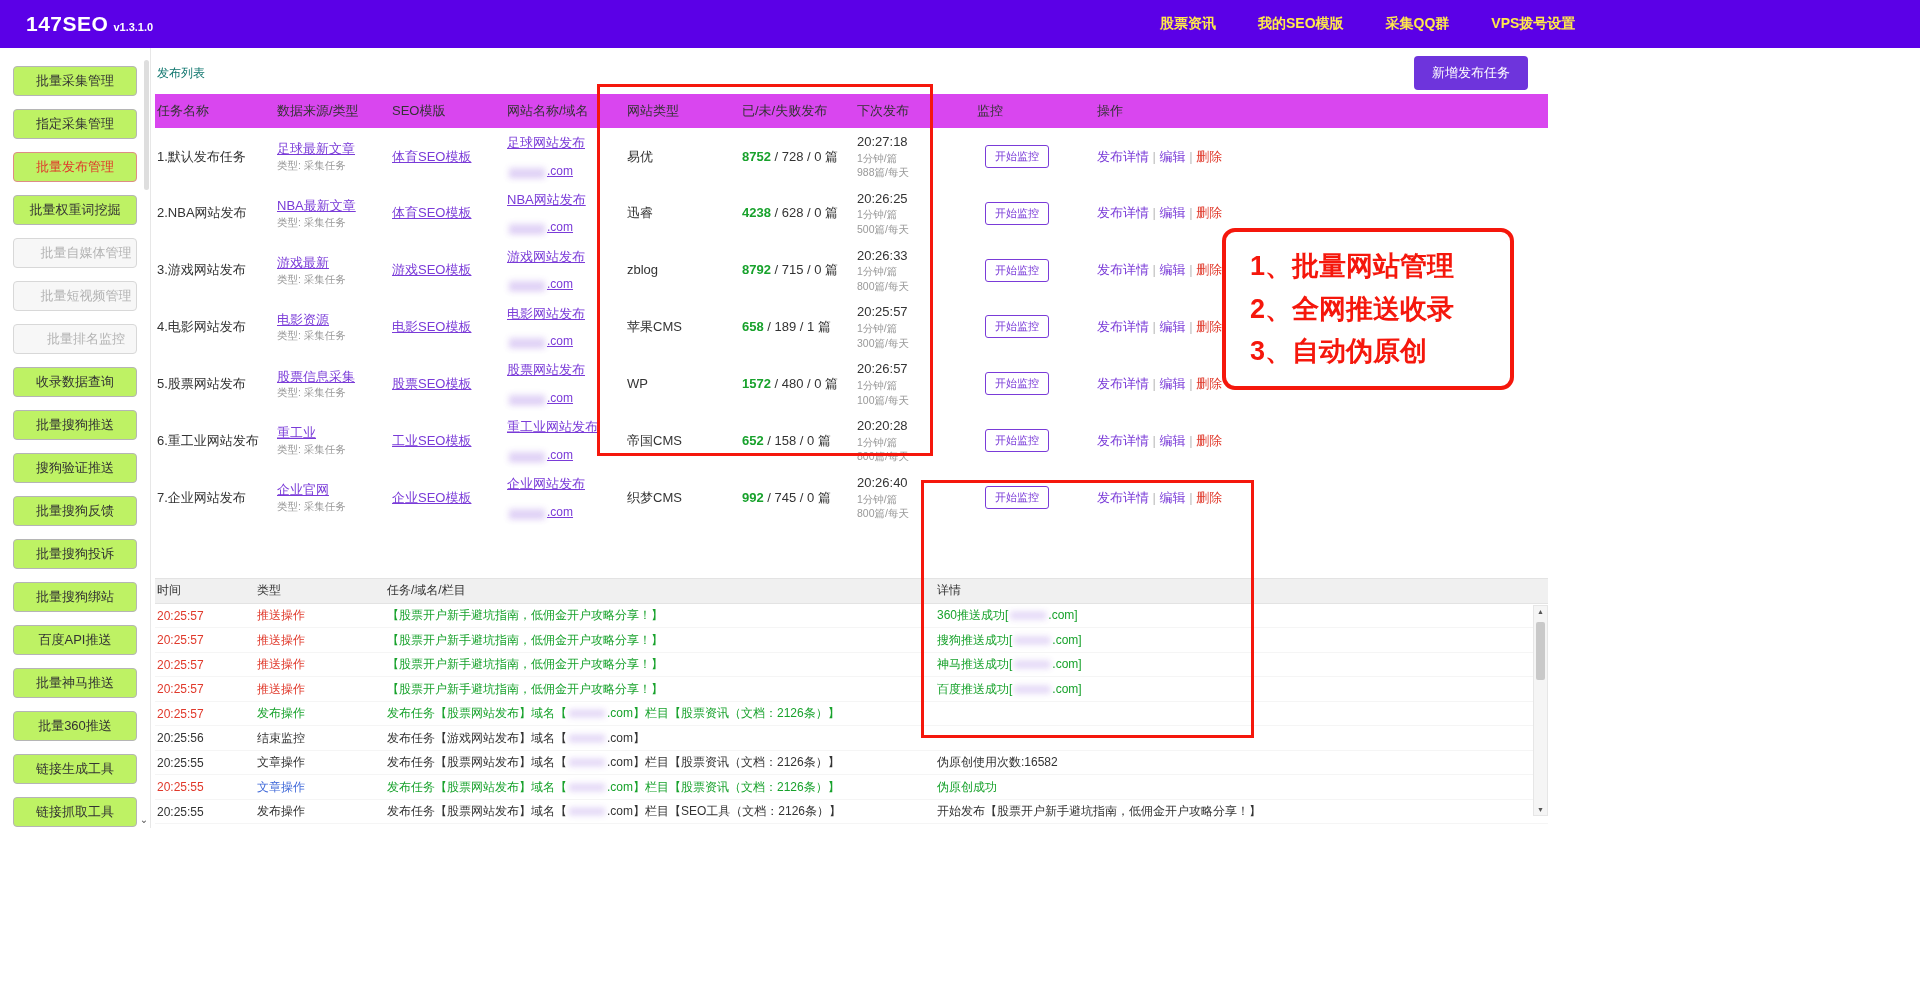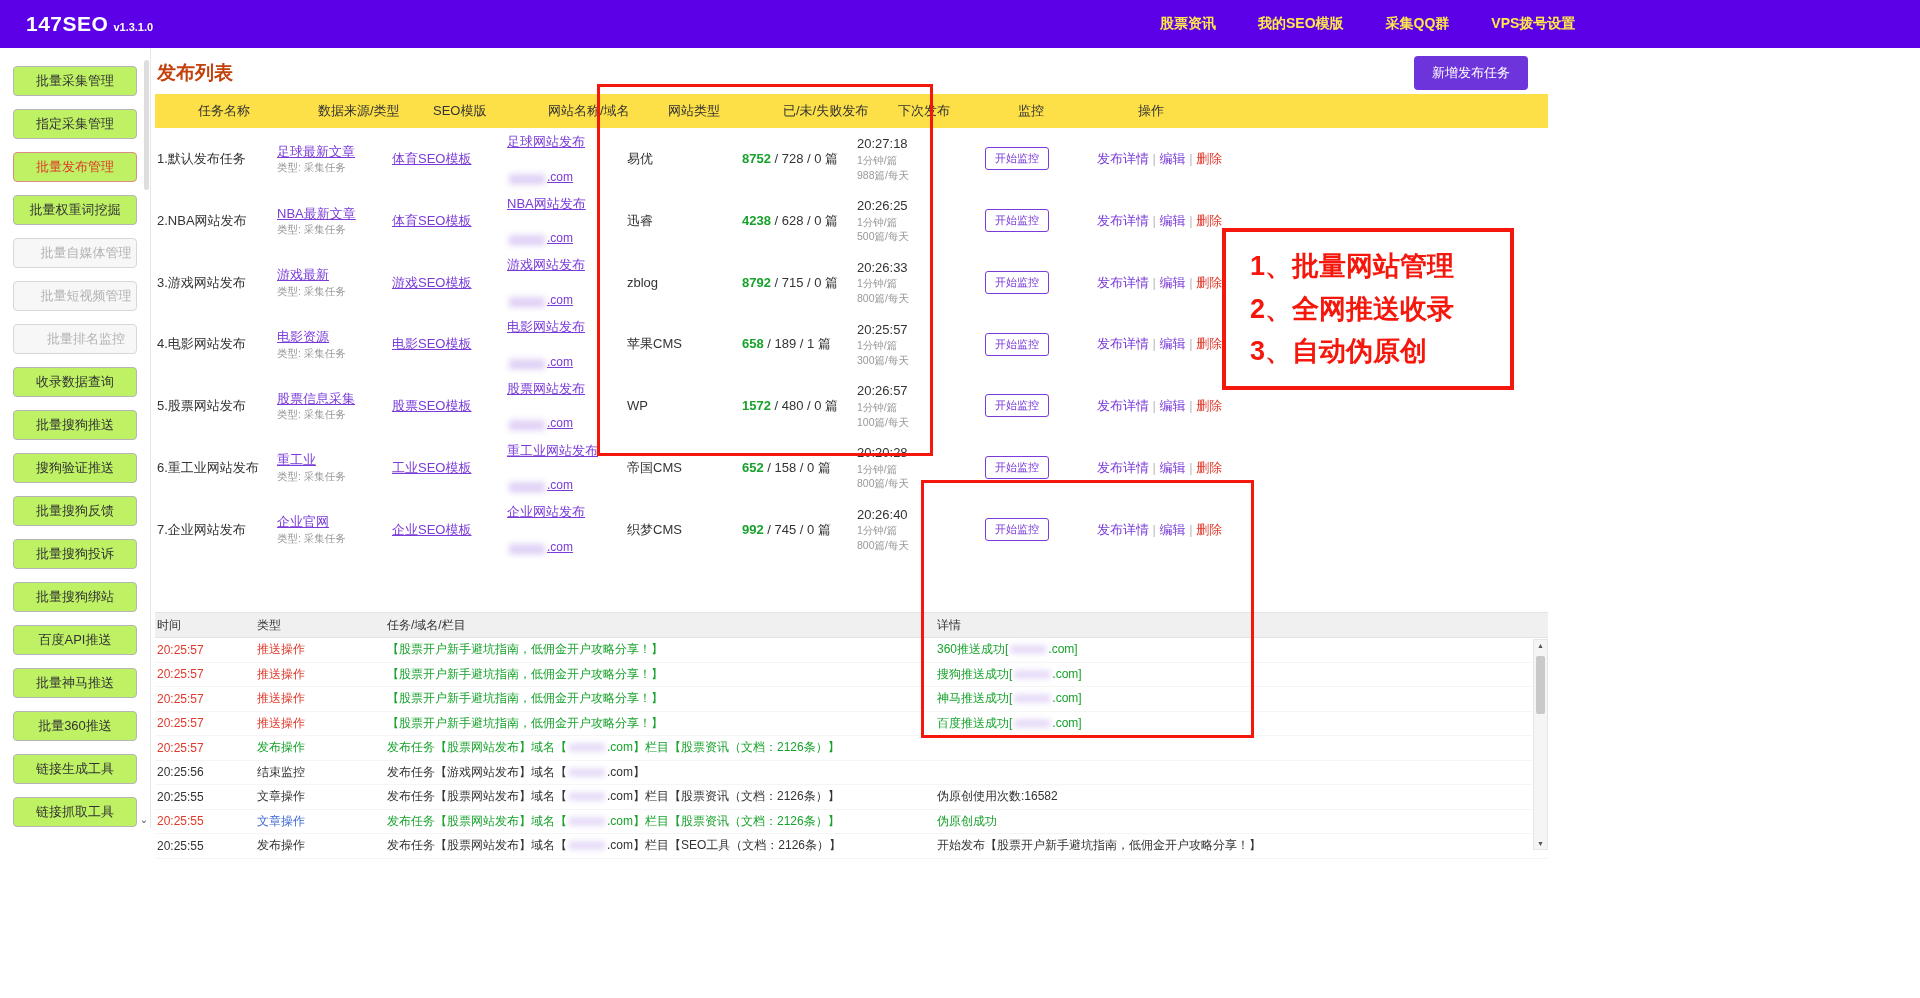--- a/index.html
+++ b/index.html
@@ -18,31 +18,31 @@
   .sidebar{position:absolute;left:0;top:48px;width:151px;height:780px;border-right:1px solid #e7e7e7;background:#fff;padding-top:5px;overflow:hidden;}
   .side-btn{margin:13px 13px 0;height:30px;line-height:28px;text-align:center;border:1px solid #b5b5b5;border-radius:4px;font-size:13px;color:#333;background:#bef264;cursor:pointer;white-space:nowrap;}
   .side-btn.active{color:var(--red,#e0392b);border-color:#de8d85;}
   .side-btn.disabled{color:#b3b3b3;border-color:#d8d8d8;background:#f7f7f7;cursor:default;padding-left:22px;}
   .sb-thumb{position:absolute;right:1px;top:12px;width:5px;height:130px;background:#dedede;border-radius:3px;}
   .sb-arrow{position:absolute;bottom:3px;right:0;width:12px;text-align:center;color:#555;font-size:10px;line-height:10px;cursor:pointer;}
 
   
   .content{position:absolute;left:155px;top:48px;width:1393px;}
   .content-head{display:flex;align-items:center;justify-content:space-between;padding:14px 20px 10px 2px;height:46px;}
-  .page-title{font-size:19px;font-weight:bold;color:#c2410c;}
+  .page-title{font-size:12px;font-weight:normal;color:#0f766e;}
   .btn-new{background:#6e34dc;color:#fff;border:none;border-radius:4px;font-size:13px;padding:8px 18px;cursor:pointer;}
 
   
   .p-row{display:grid;grid-template-columns:120px 115px 115px 120px 115px 115px 120px 120px 1fr;align-items:center;}
-  .p-head{background:#fde047;height:34px;font-size:13px;color:#333;padding-left:41px;}
+  .p-head{background:#d946ef;height:34px;font-size:13px;color:#333;}
   .p-head .p-cell{font-weight:normal;}
   .p-cell{padding:5px 6px 5px 2px;font-size:13px;line-height:1.35;}
   .p-row.data{min-height:44px;}
   .lnk{color:var(--link,#7a3bd8);text-decoration:underline;cursor:pointer;font-size:13px;}
-  .dom{display:block;margin-top:18px;font-size:12px;}
+  .dom{display:block;margin-top:11px;font-size:12px;}
   .sub{color:#999;font-size:10.5px;margin-top:1px;line-height:1.3;}
   .green{color:var(--green,#18a22c);font-weight:bold;text-align:center;}
   .mon-btn{border:1px solid var(--link,#7a3bd8);color:var(--link,#7a3bd8);background:#fff;font-size:11px;padding:3px 9px;border-radius:3px;cursor:pointer;margin-left:8px;}
   .lnk-op{color:var(--link,#7a3bd8);cursor:pointer;font-size:13px;text-decoration:none;}
   .lnk-del{color:var(--red,#e0392b);cursor:pointer;font-size:13px;text-decoration:none;}
   .sep{color:#bbb;font-size:13px;}
   .mask{filter:blur(3px);color:#9b6fe0;opacity:.85;padding:0 2px;}
 
   
   .log-section{position:relative;margin-top:52px;width:1393px;}
@@ -61,21 +61,21 @@
   .log-scrollbar{position:absolute;right:0;top:27px;width:15px;height:211px;background:#f5f5f5;border:1px solid #e6e6e6;}
   .log-scrollbar .arr{position:absolute;left:0;width:13px;text-align:center;font-size:7px;color:#555;cursor:pointer;}
   .arr.up{top:2px;}
   .arr.down{bottom:2px;}
   .thumb{position:absolute;left:2px;top:16px;width:9px;height:58px;background:#c9c9c9;border-radius:2px;cursor:pointer;}
 
   
   .hl-box{position:absolute;border:3px solid var(--highlight,#f5170c);pointer-events:none;}
   .hl-table{left:597px;top:84px;width:336px;height:372px;}
   .hl-log{left:921px;top:480px;width:333px;height:258px;}
-  .hl-note{left:1222px;top:228px;width:292px;height:162px;border-width:4px;background:#fff;display:flex;flex-direction:column;justify-content:center;padding-left:24px;gap:6px;}
+  .hl-note{left:1222px;top:228px;width:292px;height:162px;border-width:4px;background:#fff;display:flex;flex-direction:column;justify-content:center;padding-left:24px;gap:6px;border-radius:13px;}
   .note-line{color:var(--highlight,#f5170c);font-size:27px;font-weight:600;line-height:1.35;white-space:nowrap;}
 </style>
 </head>
 <body>
 
 <div class="page">
 
   <header class="topbar">
     <div class="logo">
       <span class="logo-main">147SEO</span><span class="logo-ver">v1.3.1.0</span>

